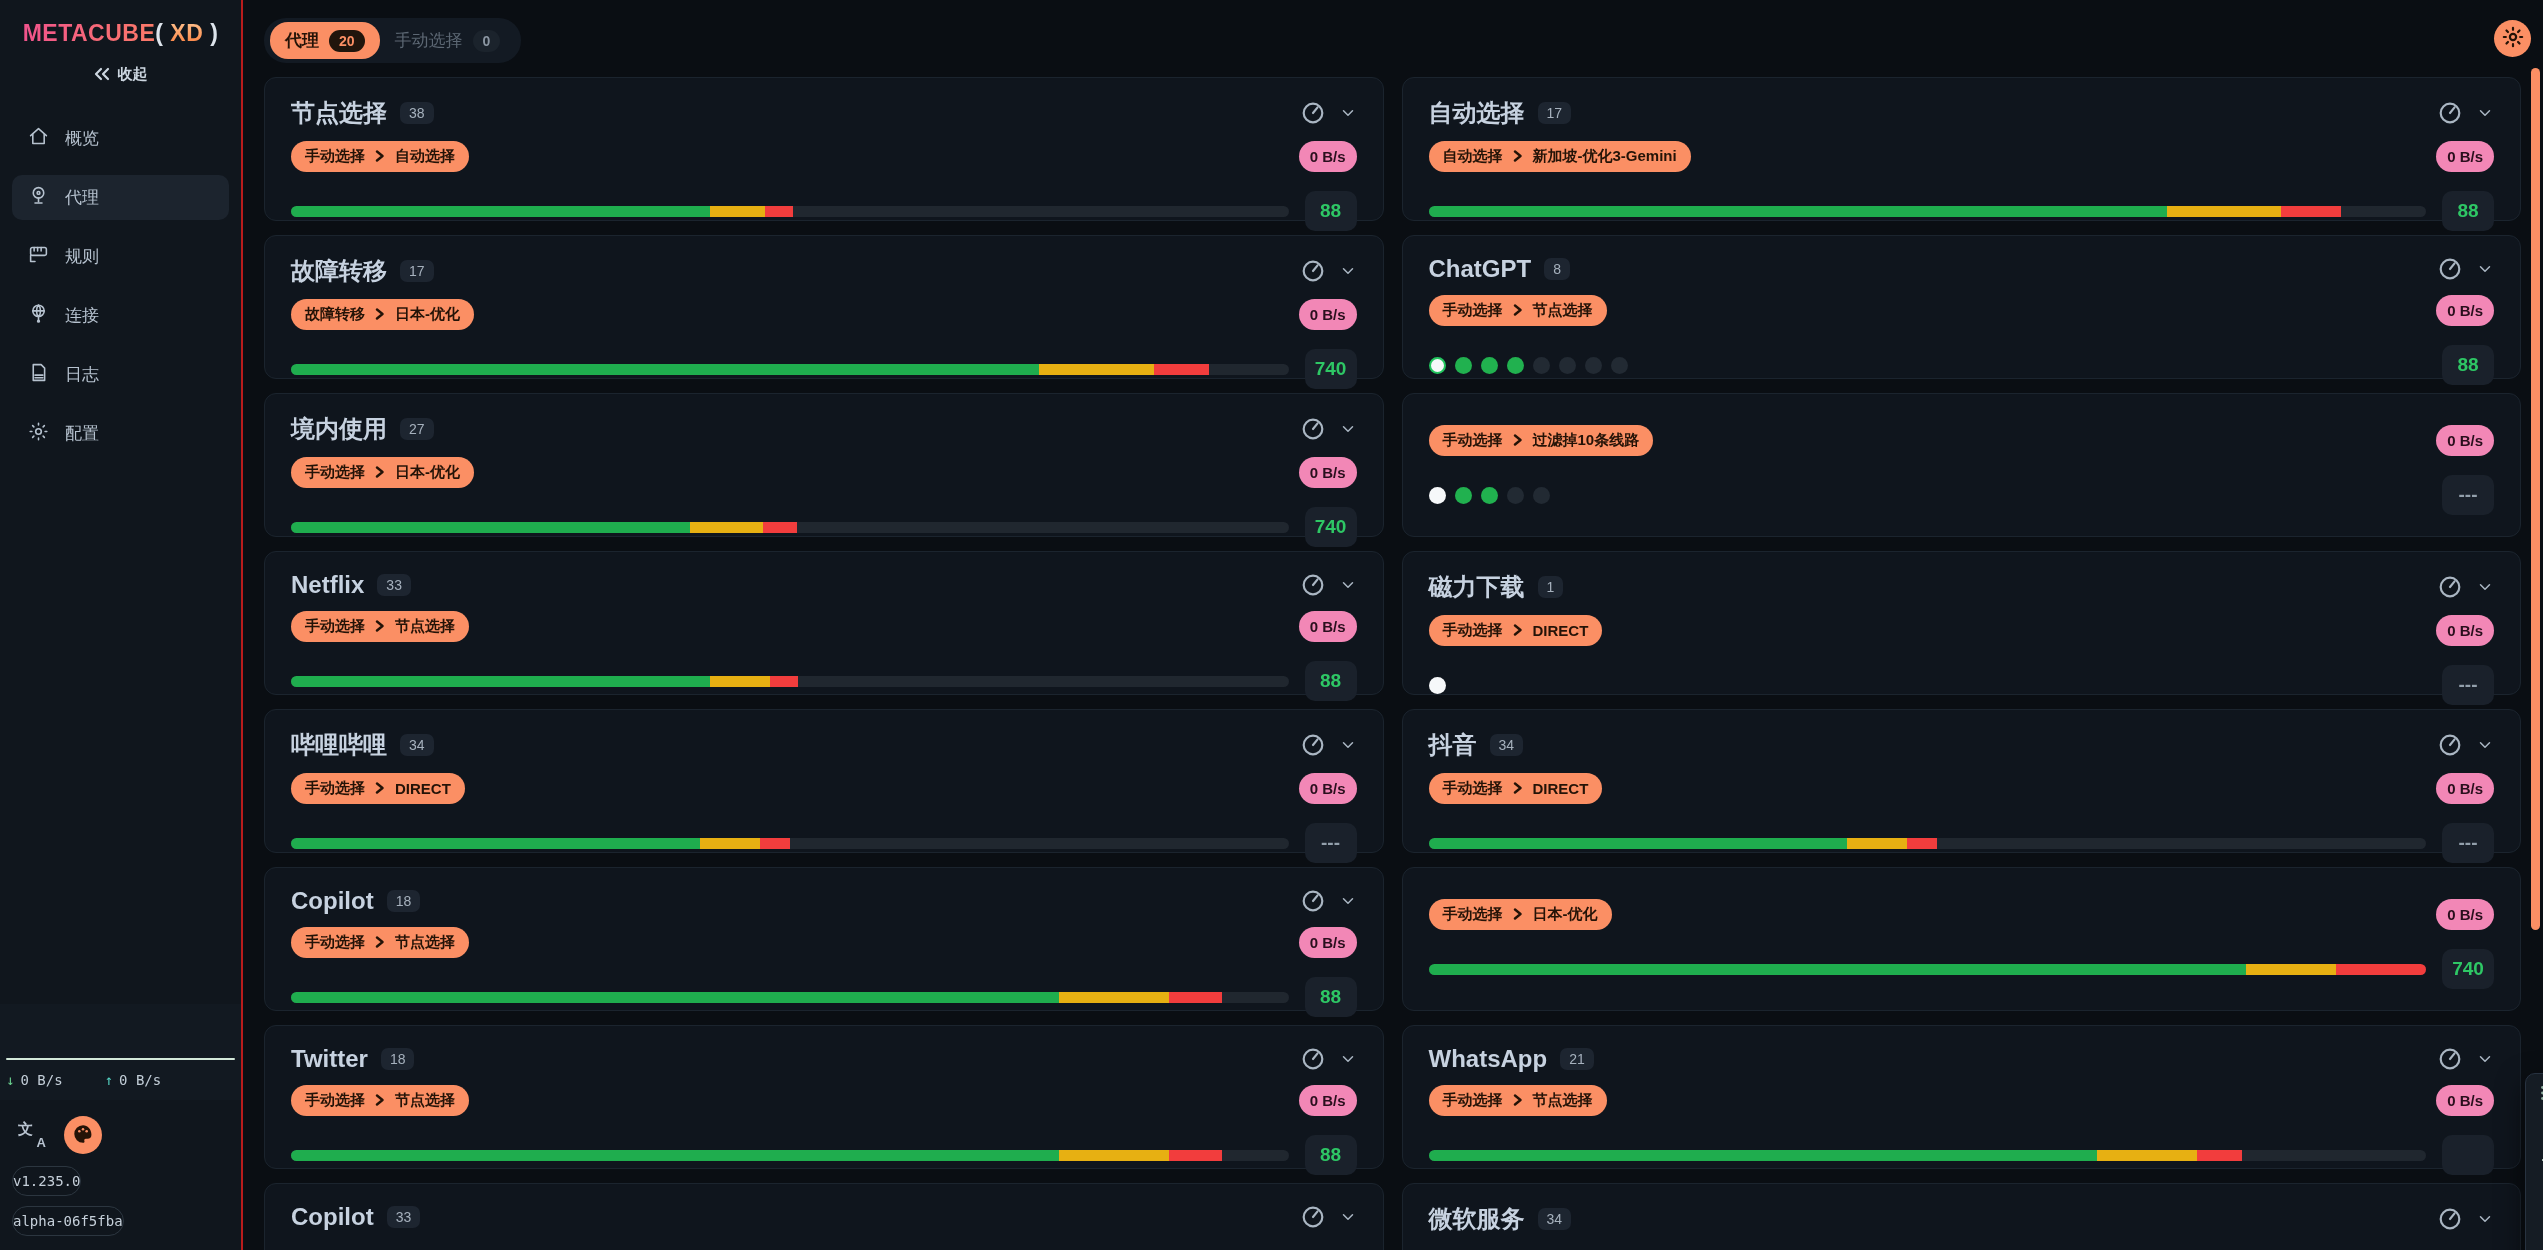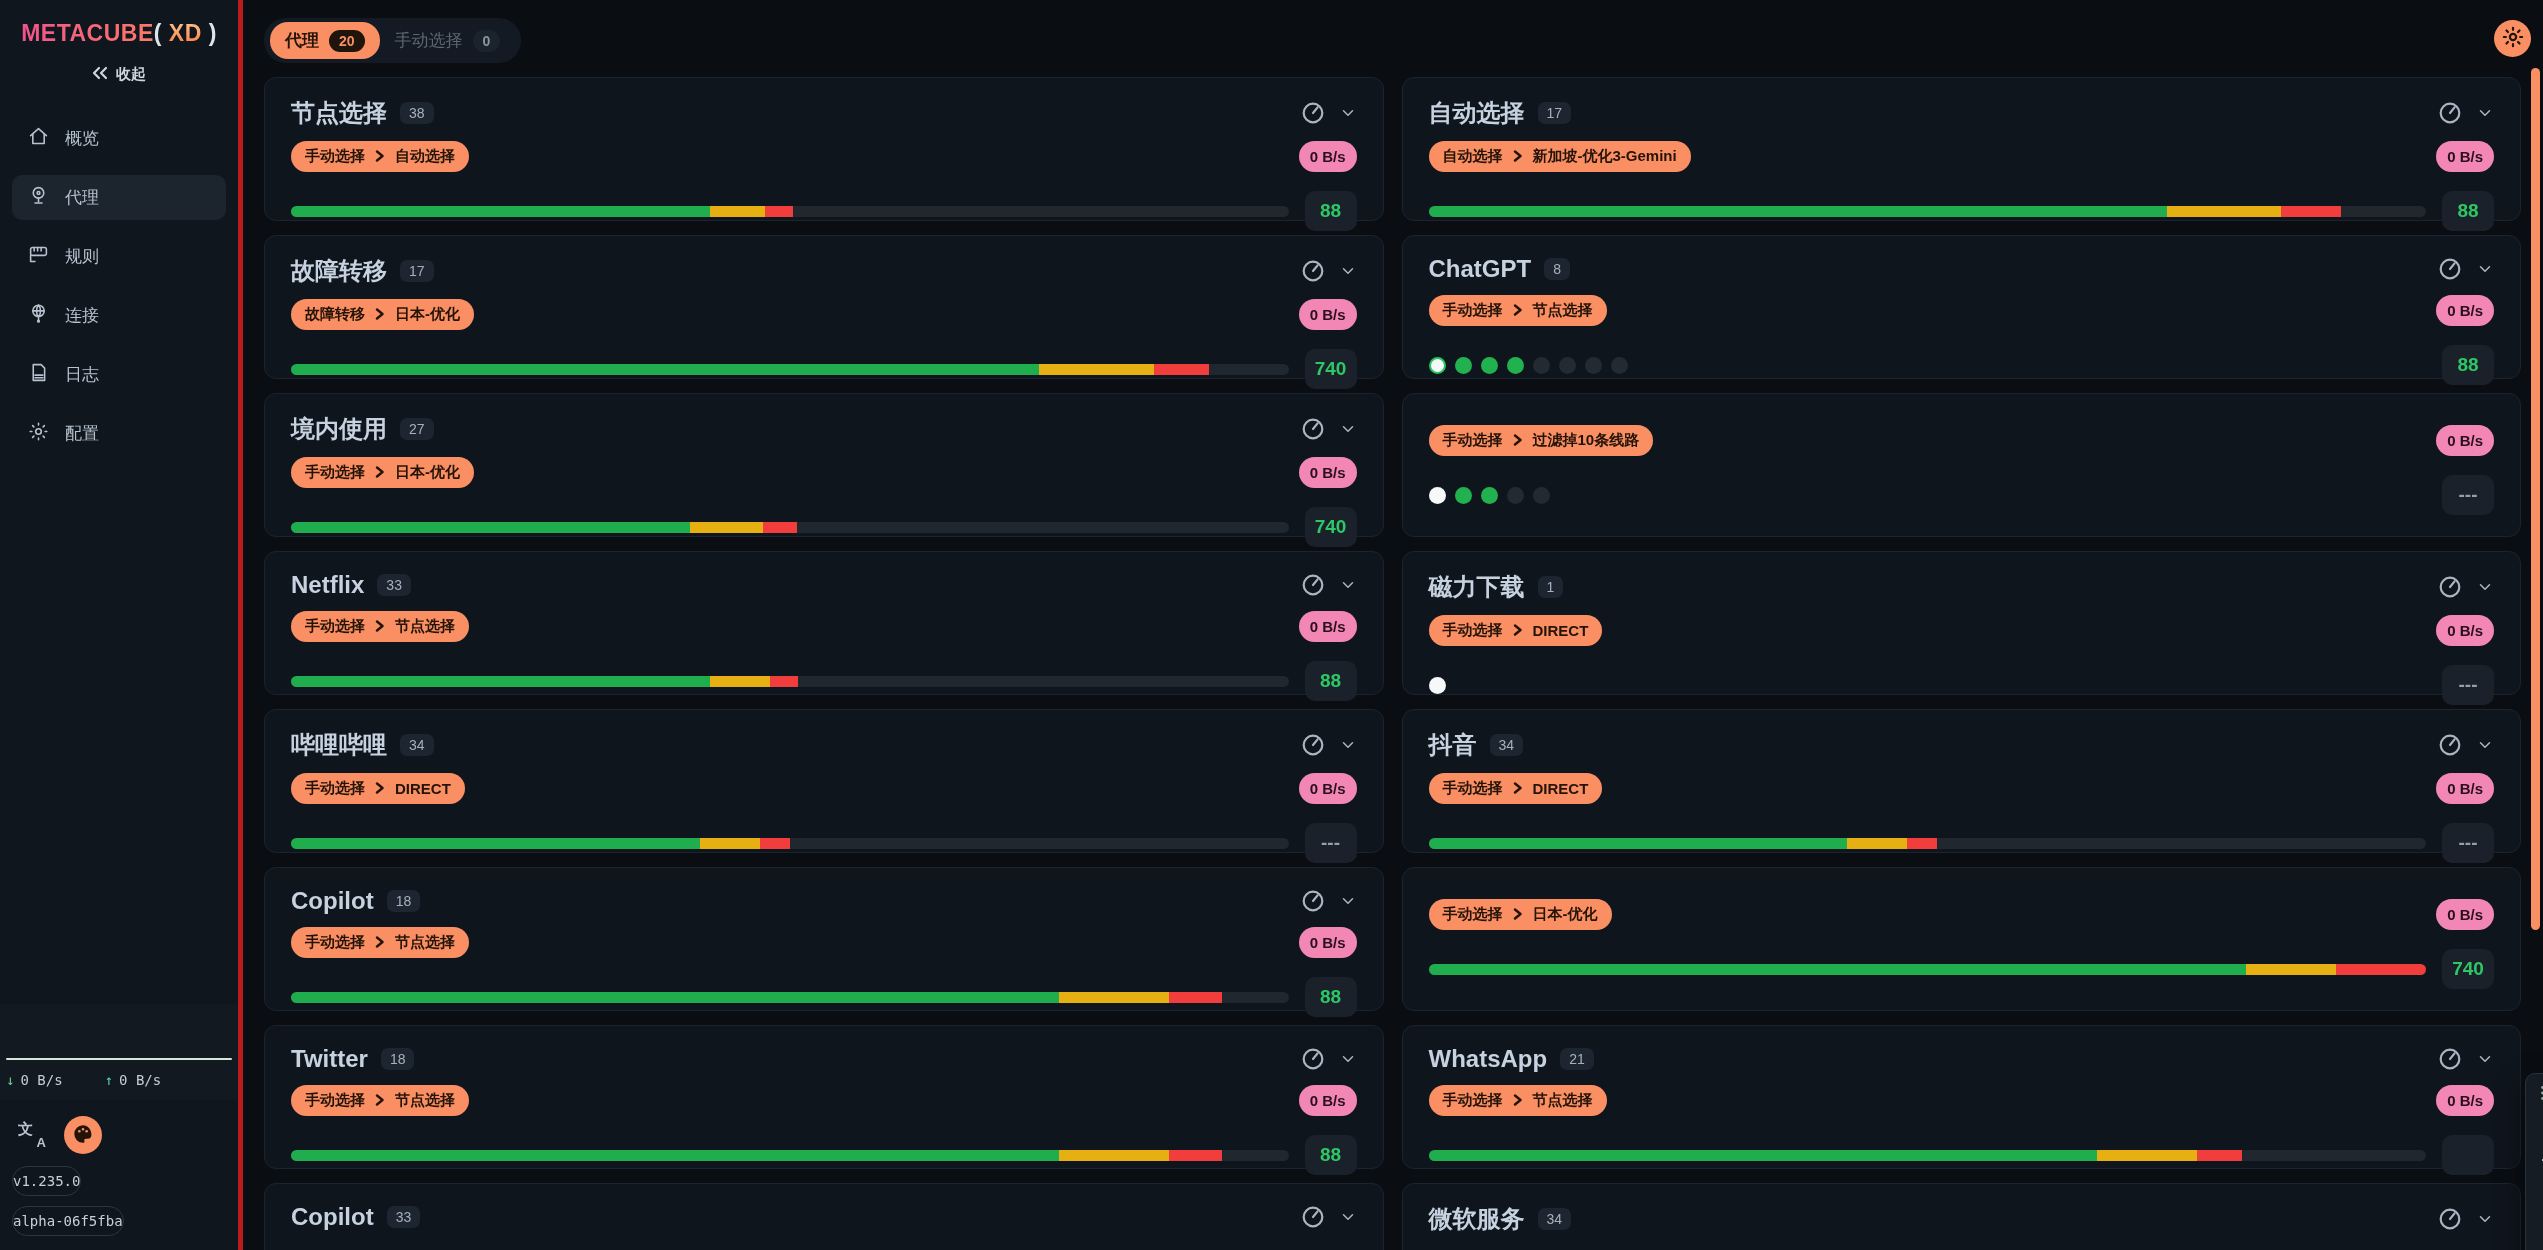--- a/index.html
+++ b/index.html
@@ -6,26 +6,26 @@
     --bg:#0a0e13; --side:#10161d; --card:#0f151d; --border:#1b242e;
     --orange:#fb8f64; --pink:#f287b6; --title:#c7d2e0; --muted:#a9b5c2;
     --green:#1fad4e; --yellow:#e7b012; --red:#f23d3d; --valgreen:#2ec765;
   }
   *{margin:0;padding:0;box-sizing:border-box}
   html,body{width:2543px;height:1250px;overflow:hidden}
   body{background:var(--bg);font-family:"Liberation Sans",sans-serif;color:var(--title)}
   .app{display:flex;width:100%;height:100%}
 
   
-  .sidebar{width:243px;flex:none;background:var(--side);border-right:5px solid #b91c1c;display:flex;flex-direction:column;position:relative;z-index:2}
+  .sidebar{width:243px;flex:none;background:var(--side);border-right:2px solid #b91c1c;display:flex;flex-direction:column;position:relative;z-index:2}
   .logo{margin:20px auto 0;font-size:23px;font-weight:bold;letter-spacing:.5px;white-space:nowrap}
   .logo .lg-m{background:linear-gradient(90deg,#f1538c,#fb7a68);-webkit-background-clip:text;background-clip:text;color:transparent}
   .logo .lg-p{color:#dde4ec}
   .logo .lg-x{background:linear-gradient(180deg,#ffc693,#fb7d3c);-webkit-background-clip:text;background-clip:text;color:transparent}
-  .collapse{margin:18px auto 6px;display:flex;align-items:center;gap:8px;font-size:15px;font-weight:bold;color:#ccd6e0;background:none;border:none;cursor:pointer}
+  .collapse{margin:18px auto 6px;display:flex;align-items:flex-end;gap:8px;font-size:15px;font-weight:bold;color:#ccd6e0;background:none;border:none;cursor:pointer}
   .collapse svg{stroke:#ccd6e0}
   .nav{margin:26px 12px 0;display:flex;flex-direction:column;gap:14px}
   .nav-item{display:flex;align-items:center;gap:16px;height:45px;padding:0 16px;border-radius:10px;font-size:17px;color:#b6c2cf;cursor:pointer}
   .nav-item.active{background:#1c242e}
   .nav-item svg{width:21px;height:21px;stroke:#b6c2cf;fill:none;stroke-width:1.8;stroke-linecap:round;stroke-linejoin:round}
   .side-bottom{margin-top:auto}
   .mini-chart{background:#121921;padding:12px 6px 12px}
   .mini-line{height:2px;background:#d3e8d9;border-radius:2px;margin-top:42px}
   .mini-stats{display:flex;gap:42px;margin-top:12px;font-family:"DejaVu Sans Mono",monospace;font-size:14px;color:#c3ced8}
   .arr-down{color:#6bd290;margin-right:6px}

